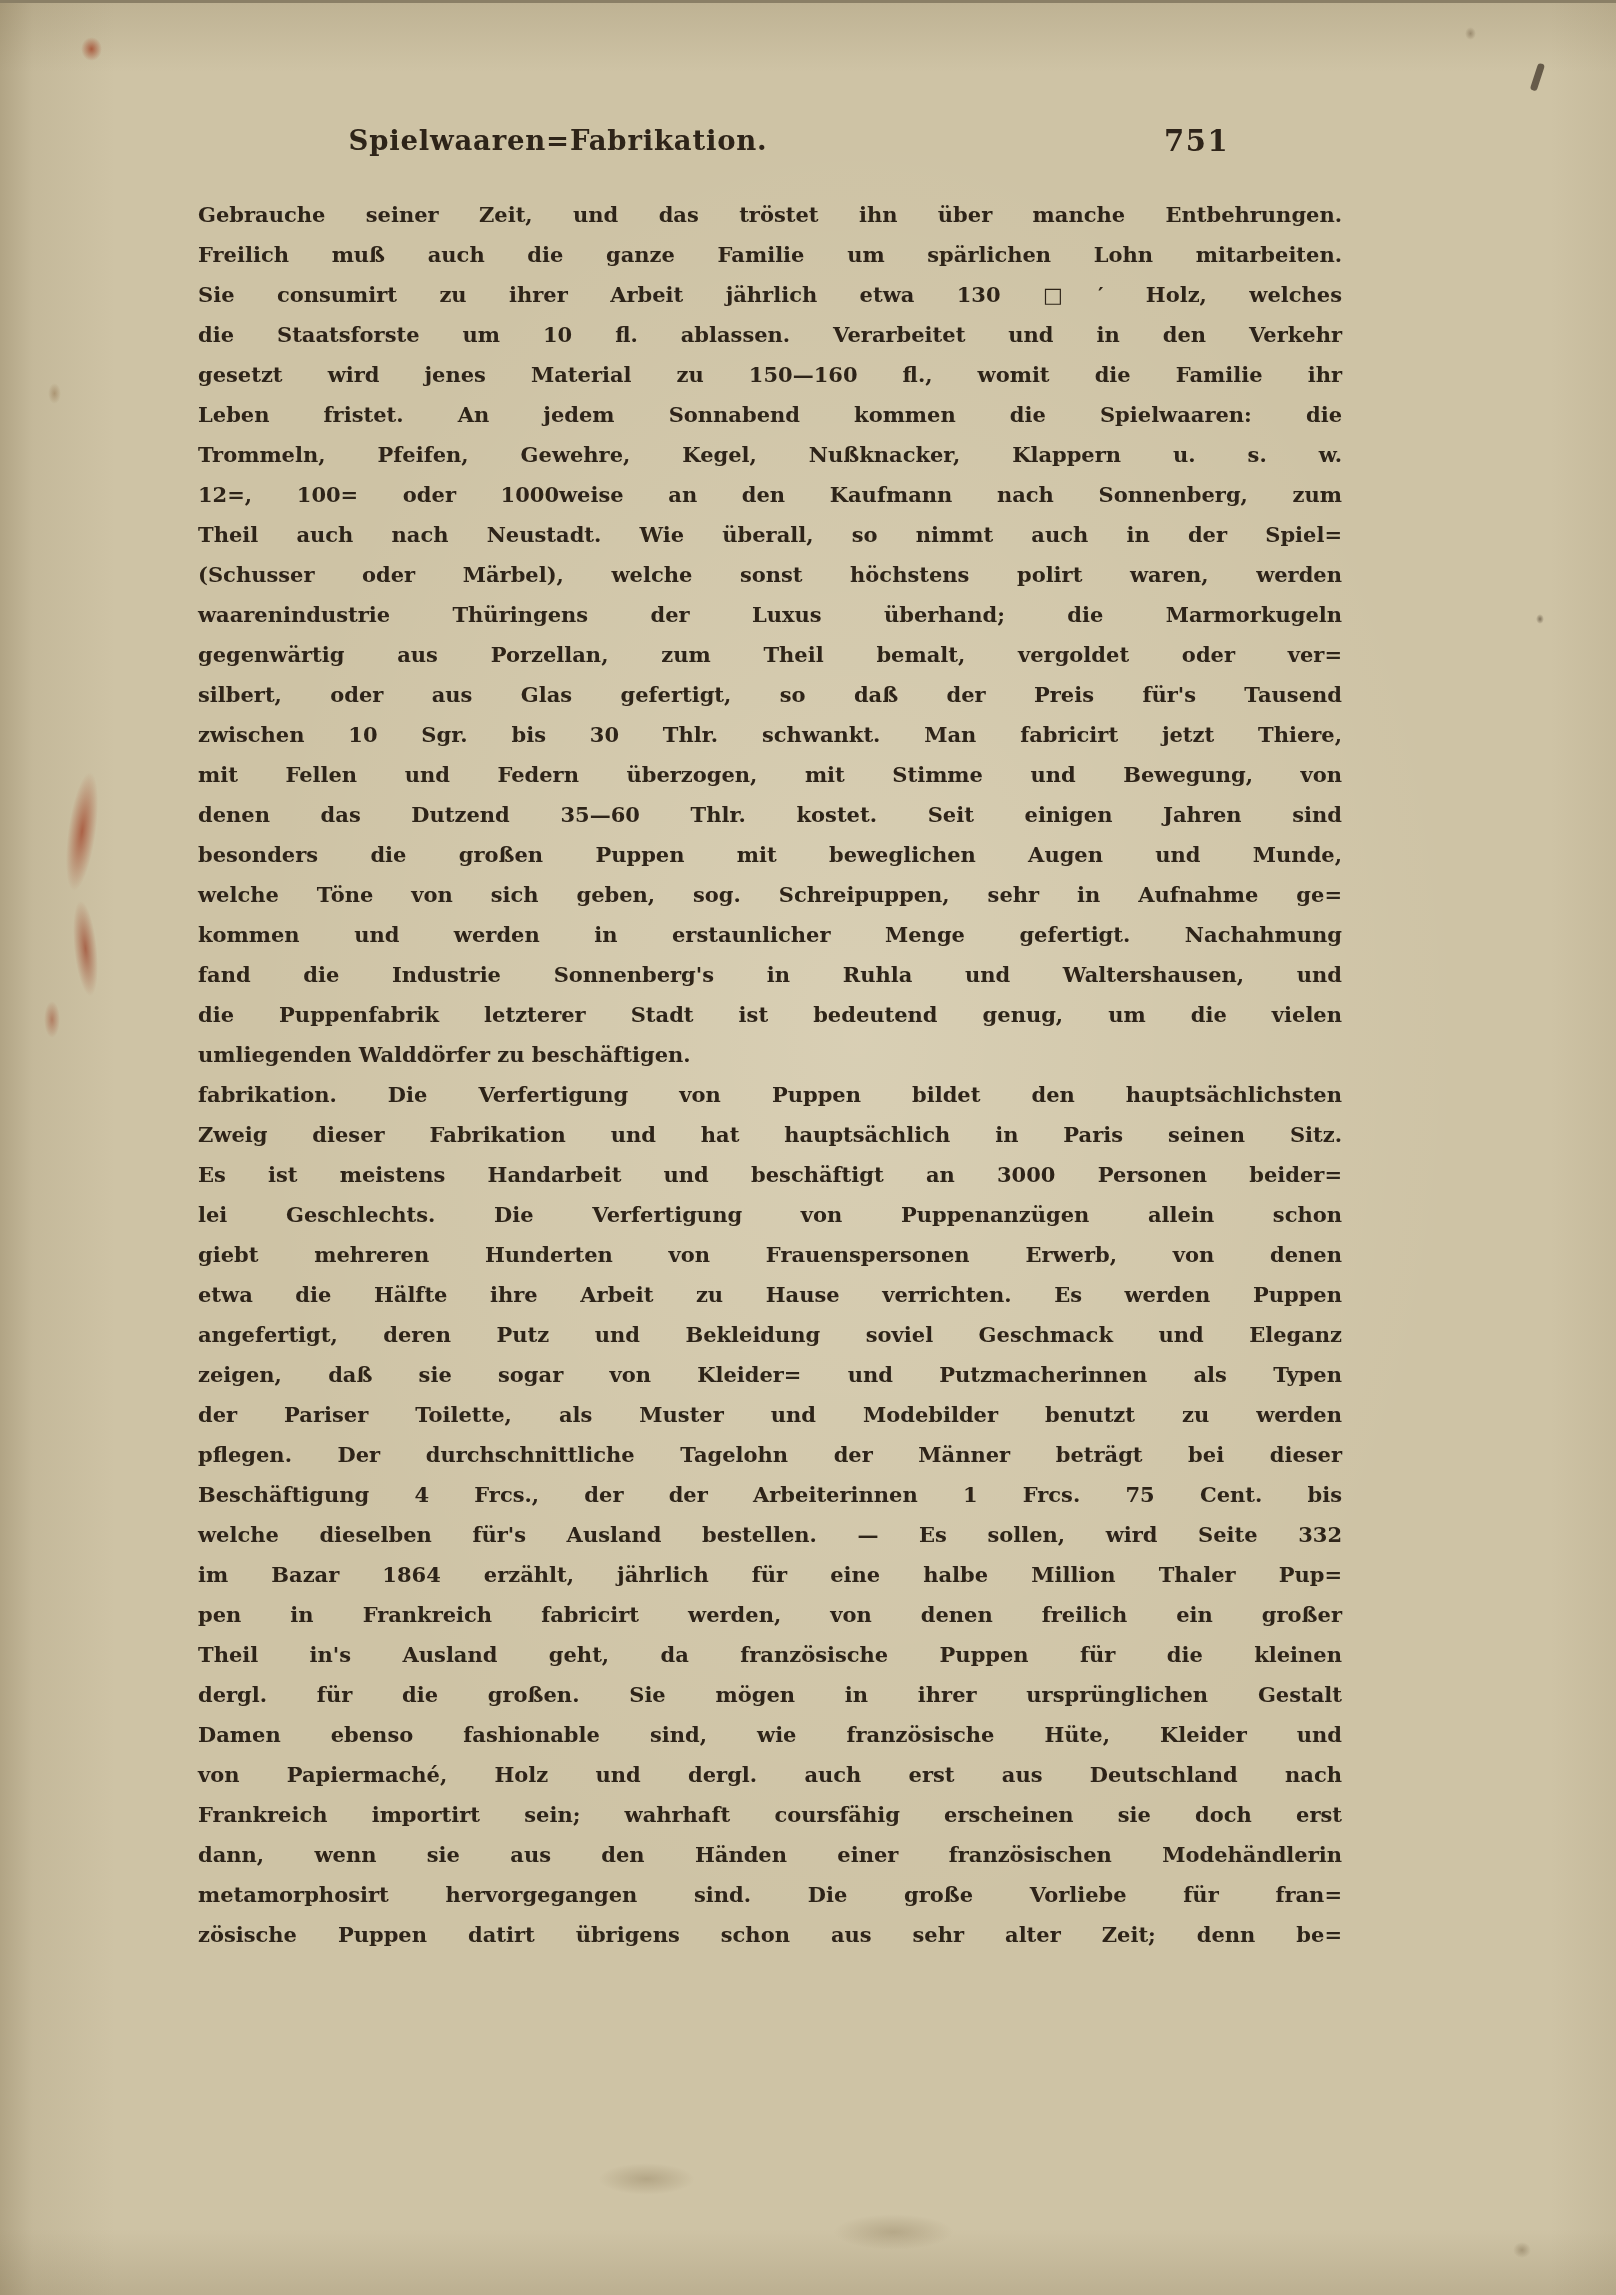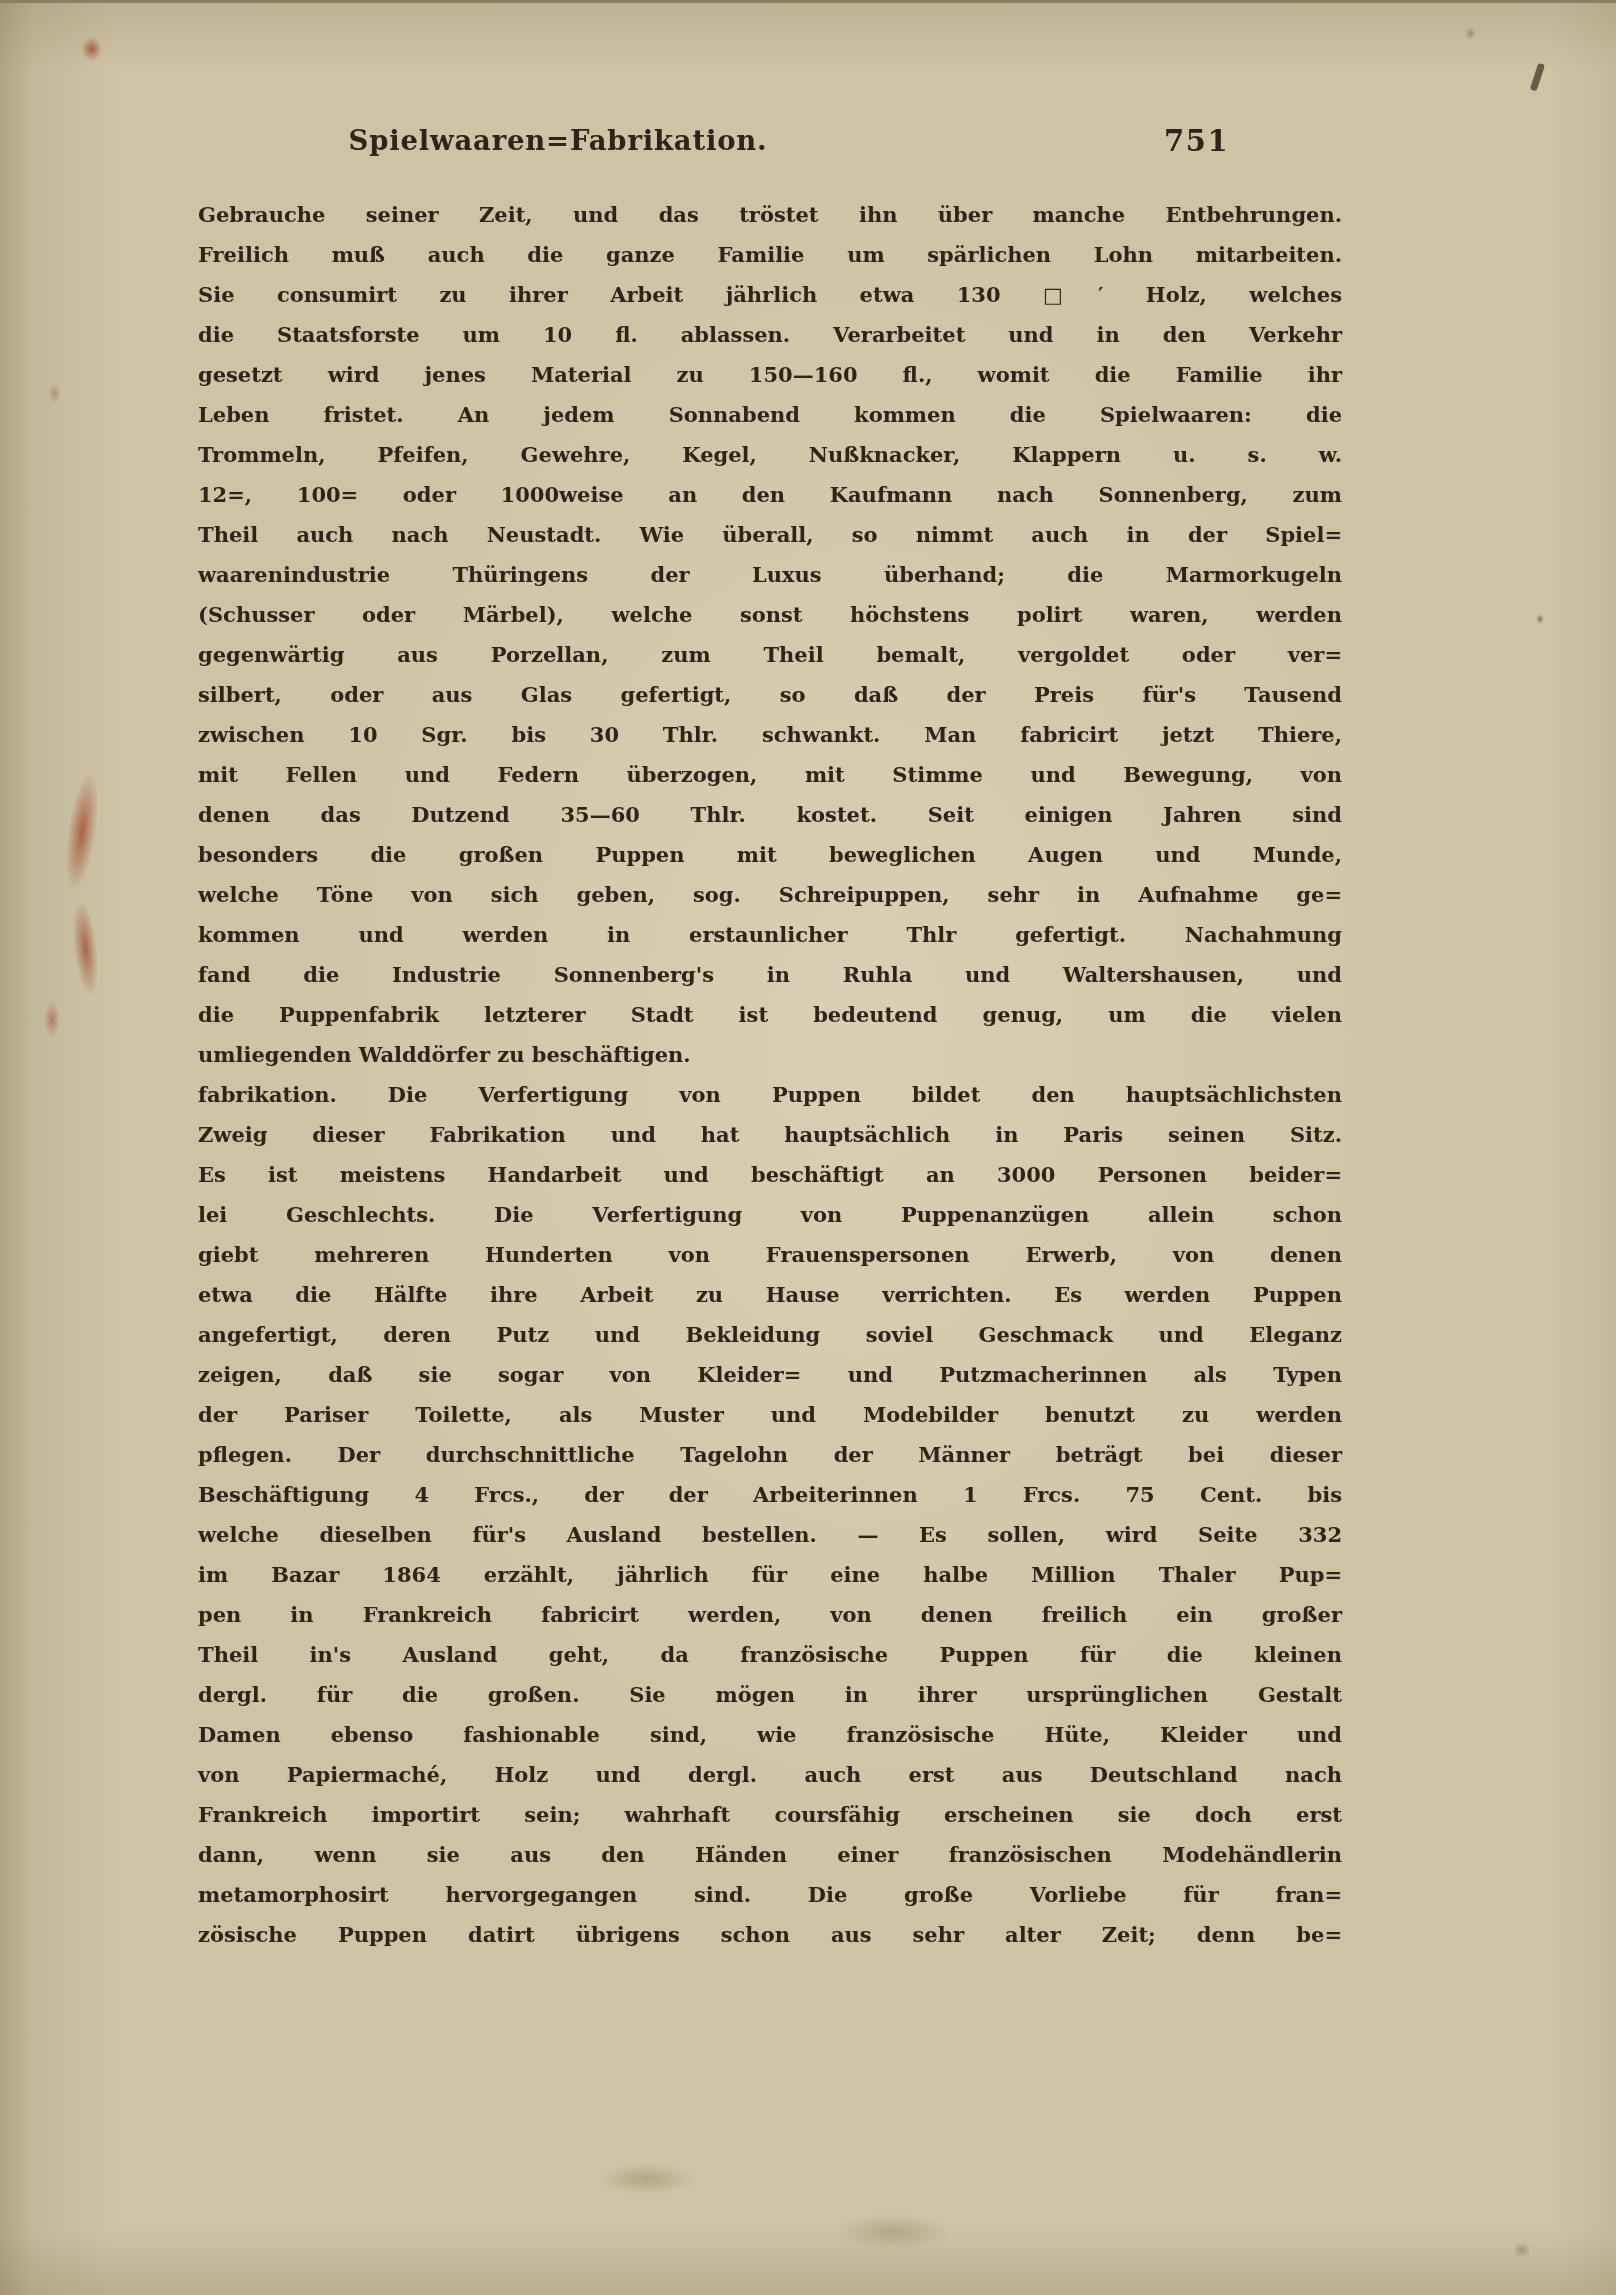--- a/index.html
+++ b/index.html
@@ -163,30 +163,30 @@
   <main class="text-block" id="body-text">
       <div class="line">Gebrauche seiner Zeit, und das tröstet ihn über manche Entbehrungen.</div>
       <div class="line">Freilich muß auch die ganze Familie um spärlichen Lohn mitarbeiten.</div>
       <div class="line">Sie consumirt zu ihrer Arbeit jährlich etwa 130 □′ Holz, welches</div>
       <div class="line">die Staatsforste um 10 fl. ablassen. Verarbeitet und in den Verkehr</div>
       <div class="line">gesetzt wird jenes Material zu 150—160 fl., womit die Familie ihr</div>
       <div class="line">Leben fristet. An jedem Sonnabend kommen die Spielwaaren: die</div>
       <div class="line">Trommeln, Pfeifen, Gewehre, Kegel, Nußknacker, Klappern u. s. w.</div>
       <div class="line">12=, 100= oder 1000weise an den Kaufmann nach Sonnenberg, zum</div>
       <div class="line">Theil auch nach Neustadt. Wie überall, so nimmt auch in der Spiel=</div>
+      <div class="line">(Schusser oder Märbel), welche sonst höchstens polirt waren, werden</div>
       <div class="line">waarenindustrie Thüringens der Luxus überhand; die Marmorkugeln</div>
-      <div class="line">(Schusser oder Märbel), welche sonst höchstens polirt waren, werden</div>
       <div class="line">gegenwärtig aus Porzellan, zum Theil bemalt, vergoldet oder ver=</div>
       <div class="line">silbert, oder aus Glas gefertigt, so daß der Preis für's Tausend</div>
       <div class="line">zwischen 10 Sgr. bis 30 Thlr. schwankt. Man fabricirt jetzt Thiere,</div>
       <div class="line">mit Fellen und Federn überzogen, mit Stimme und Bewegung, von</div>
       <div class="line">denen das Dutzend 35—60 Thlr. kostet. Seit einigen Jahren sind</div>
       <div class="line">besonders die großen Puppen mit beweglichen Augen und Munde,</div>
       <div class="line">welche Töne von sich geben, sog. Schreipuppen, sehr in Aufnahme ge=</div>
-      <div class="line">kommen und werden in erstaunlicher Thlr gefertigt. Nachahmung</div>
+      <div class="line">kommen und werden in erstaunlicher Menge gefertigt. Nachahmung</div>
       <div class="line">fand die Industrie Sonnenberg's in Ruhla und Waltershausen, und</div>
       <div class="line">die Puppenfabrik letzterer Stadt ist bedeutend genug, um die vielen</div>
       <div class="line line-left">umliegenden Walddörfer zu beschäftigen.</div>
       <div class="line">fabrikation. Die Verfertigung von Puppen bildet den hauptsächlichsten</div>
       <div class="line">Zweig dieser Fabrikation und hat hauptsächlich in Paris seinen Sitz.</div>
       <div class="line">Es ist meistens Handarbeit und beschäftigt an 3000 Personen beider=</div>
       <div class="line">lei Geschlechts. Die Verfertigung von Puppenanzügen allein schon</div>
       <div class="line">giebt mehreren Hunderten von Frauenspersonen Erwerb, von denen</div>
       <div class="line">etwa die Hälfte ihre Arbeit zu Hause verrichten. Es werden Puppen</div>
       <div class="line">angefertigt, deren Putz und Bekleidung soviel Geschmack und Eleganz</div>

